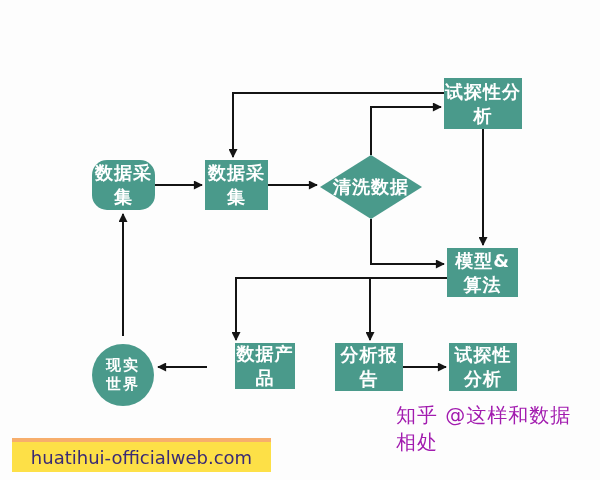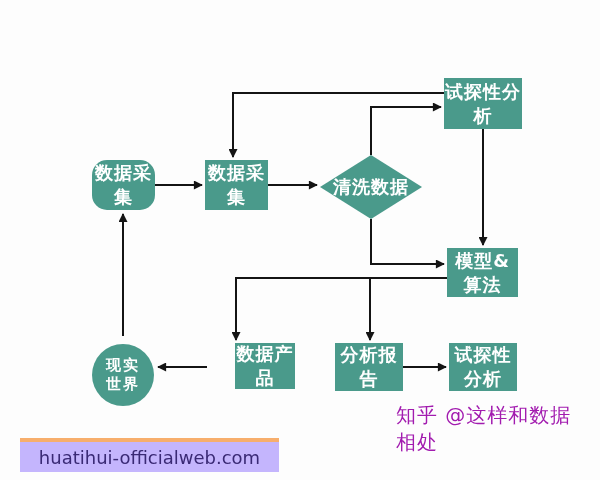--- a/index.html
+++ b/index.html
@@ -55,23 +55,23 @@
     width: 190px;
     color: #a21caf;
     font-size: 20px;
     font-weight: normal;
     letter-spacing: 1px;
     text-shadow: 1px 1px 0 #ffffff;
   }
 
   #banner {
     position: absolute;
-    left: 20px; top: 438px;
+    left: 12px; top: 438px;
     width: 259px; height: 34px;
-    background: #c4b5fd;
+    background: #fde047;
     text-align: center;
   }
   #banner .strip {
     height: 4px;
     background: #f7ae6c;
   }
   #banner .banner-text {
     height: 30px;
     display: flex;
     align-items: center;

